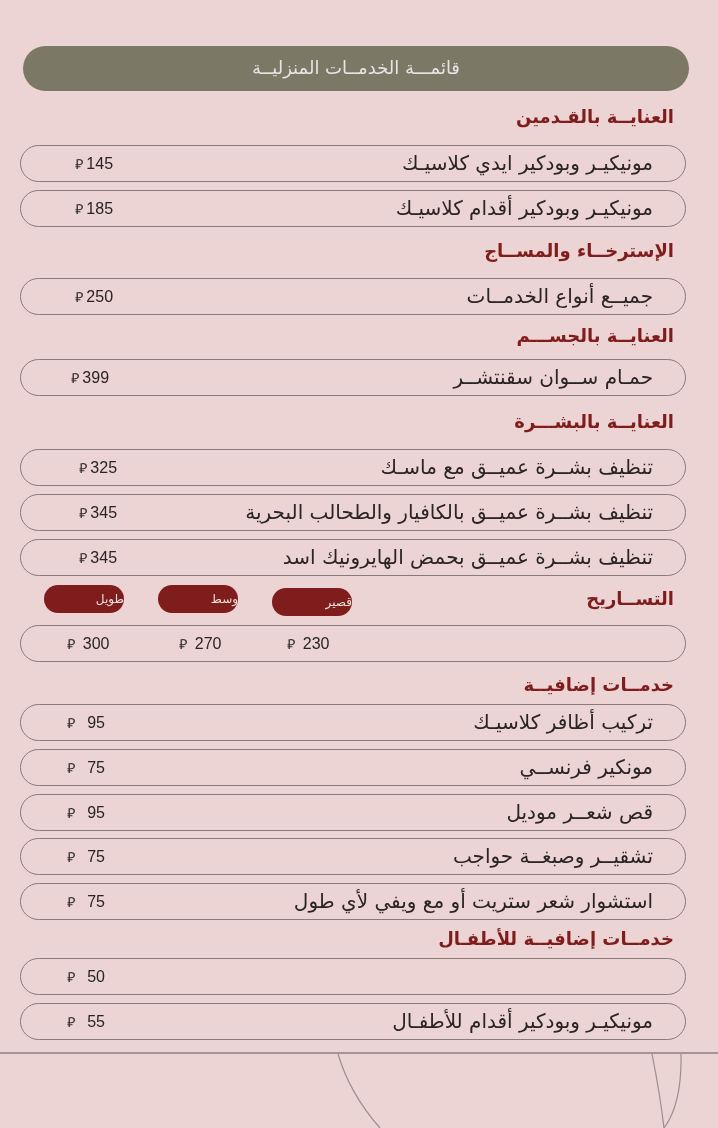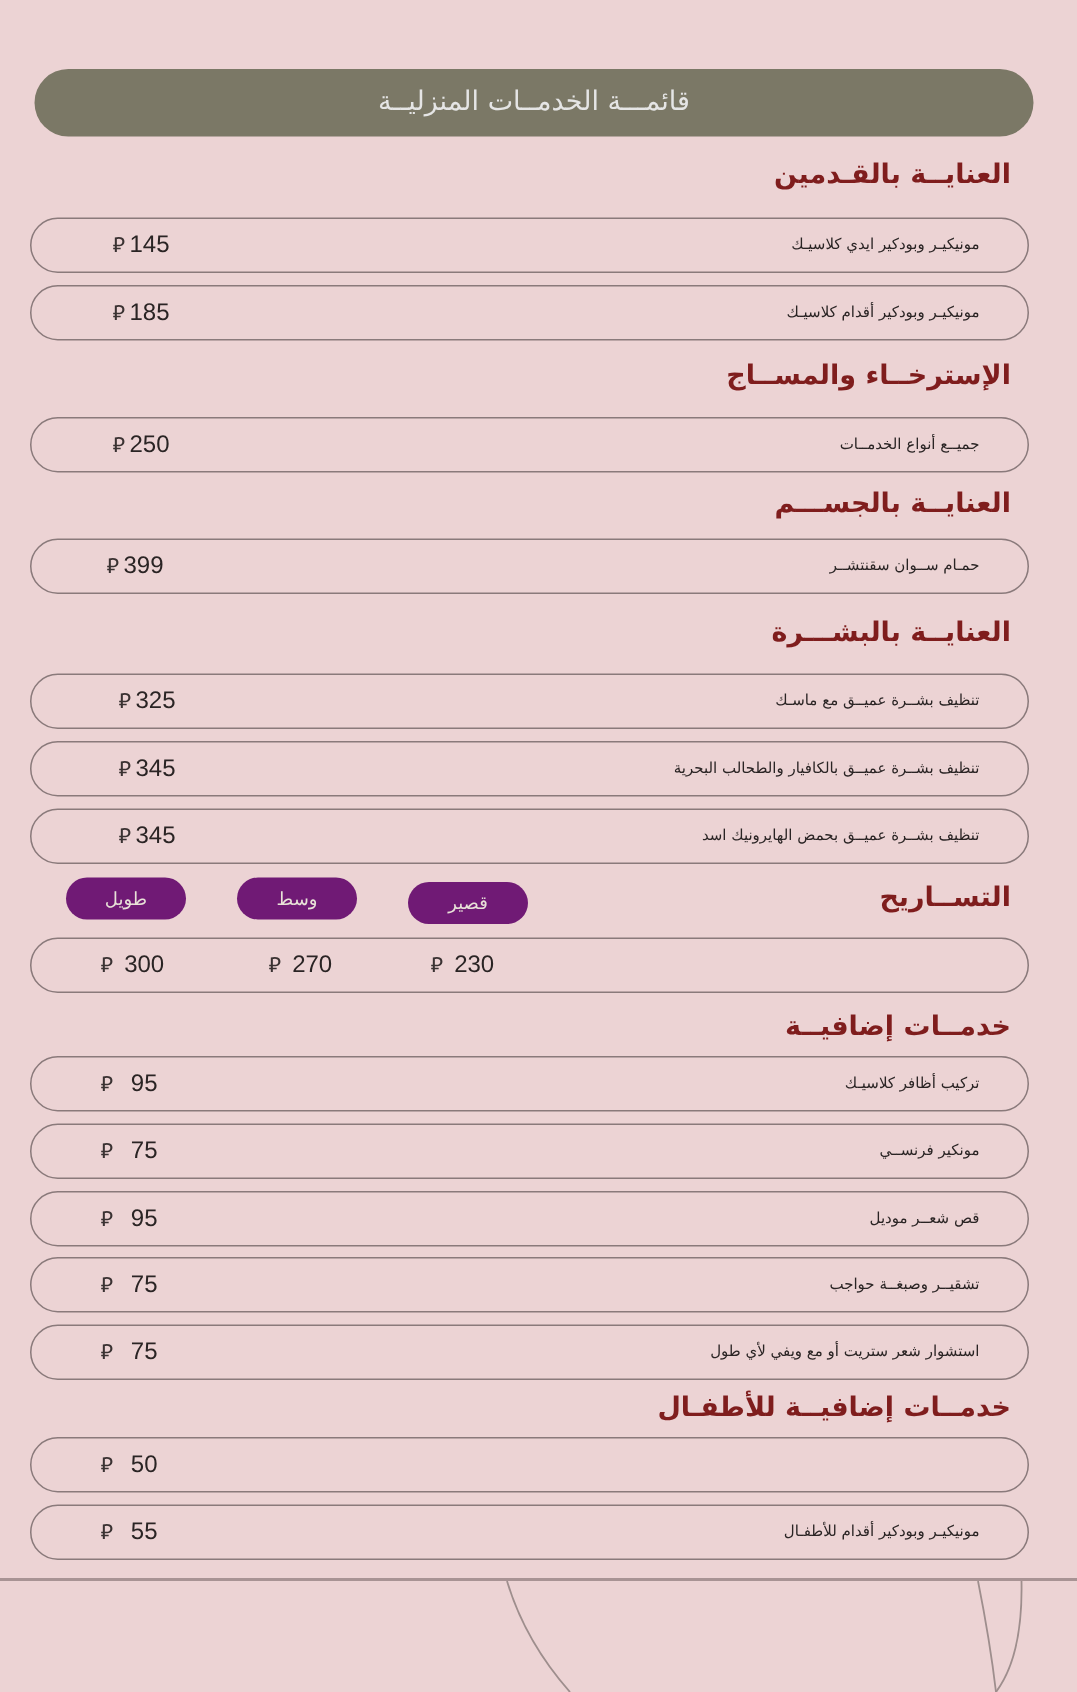--- a/index.html
+++ b/index.html
@@ -27,34 +27,34 @@
     position: absolute; right: 44px; direction: rtl;
     font-size: 18px; font-weight: bold; color: #7f1d1d;
   }
   .row {
     position: absolute; left: 20px; width: 666px; height: 37px;
     border: 1.5px solid #8a7a7b; border-radius: 19px;
     box-sizing: border-box;
   }
   .row .name {
     position: absolute; right: 32px; top: 0; line-height: 35px;
-    direction: rtl; font-size: 10px; color: #2a2424; white-space: nowrap;
+    direction: rtl; font-size: 20px; color: #2a2424; white-space: nowrap;
   }
   .row .price {
     position: absolute; top: 0; line-height: 35px;
     font-family: "Liberation Sans", sans-serif; font-size: 16px; color: #2a2424;
     white-space: nowrap;
   }
   .riyal {
     display: inline-block; font-size: 14px; margin-right: 3px; color: #3a3232;
   }
   .size-pill {
     position: absolute; height: 28px; border-radius: 14px;
-    background: #701a75; color: #e8e2d8; font-size: 12px;
-    text-align: center; line-height: 28px; direction: rtl;
+    background: #7f1d1d; color: #e8e2d8; font-size: 12px;
+    line-height: 28px; direction: rtl;
   }
   .footer-line {
     position: absolute; left: 0; top: 1052px; width: 718px; height: 2px;
     background: #a89394;
   }
   .deco { position: absolute; left: 0; top: 1054px; }
 </style>
 </head>
 <body>
 

